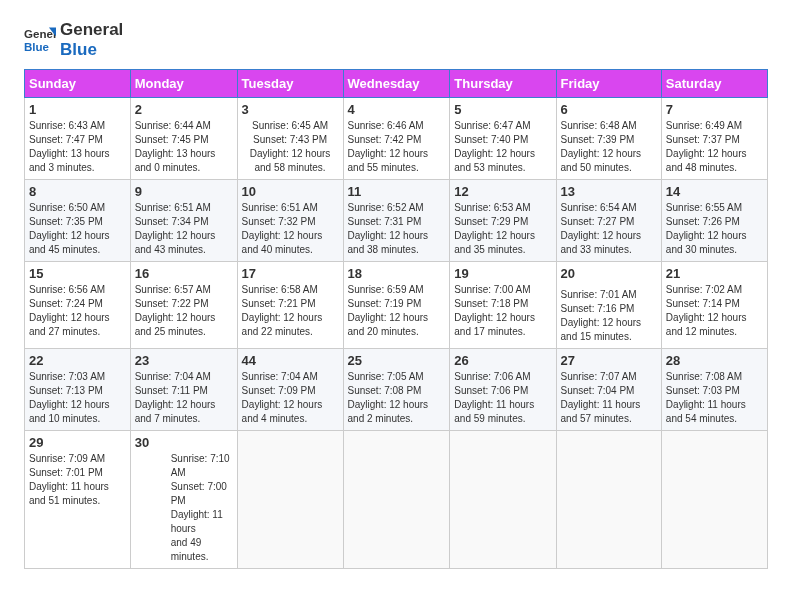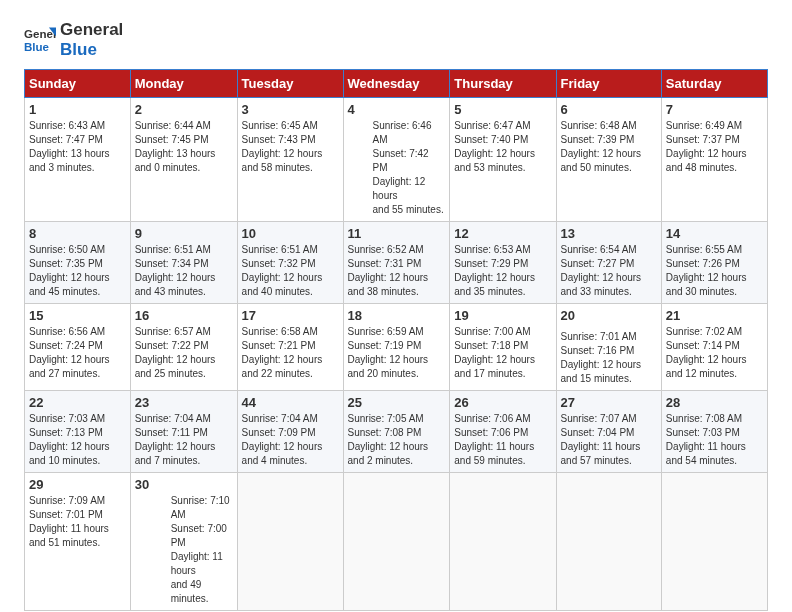--- a/index.html
+++ b/index.html
@@ -37,21 +37,21 @@
     .subtitle {
       font-size: 14px;
       color: #555;
     }
     .calendar-table {
       width: 100%;
       border-collapse: collapse;
       font-size: 11px;
     }
     .calendar-table th {
-      background-color: #b91c1c;
+      background-color: #d946ef;
       color: white;
       padding: 6px 4px;
       text-align: left;
       font-size: 13px;
       font-weight: bold;
       border: 1px solid #3a7ecf;
     }
     .calendar-table td {
       border: 1px solid #ccc;
       vertical-align: top;
@@ -123,28 +123,28 @@
         </td>
         <td>
           <span class="day-number">2</span>
           <div class="day-info" style="white-space: pre-line;">Sunrise: 6:44 AM
 Sunset: 7:45 PM
 Daylight: 13 hours
 and 0 minutes.</div>
         </td>
         <td>
           <span class="day-number">3</span>
-          <div class="day-info" style="white-space: pre-line;">Sunrise: 6:45 AM
+          <div class="day-info" style="white-space: pre-line; text-align: center;">Sunrise: 6:45 AM
 Sunset: 7:43 PM
 Daylight: 12 hours
 and 58 minutes.</div>
         </td>
         <td>
           <span class="day-number">4</span>
-          <div class="day-info" style="white-space: pre-line; margin-left: 25px;">Sunrise: 6:46 AM
+          <div class="day-info" style="white-space: pre-line;">Sunrise: 6:46 AM
 Sunset: 7:42 PM
 Daylight: 12 hours
 and 55 minutes.</div>
         </td>
         <td>
           <span class="day-number">5</span>
           <div class="day-info" style="white-space: pre-line;">Sunrise: 6:47 AM
 Sunset: 7:40 PM
 Daylight: 12 hours
 and 53 minutes.</div>

